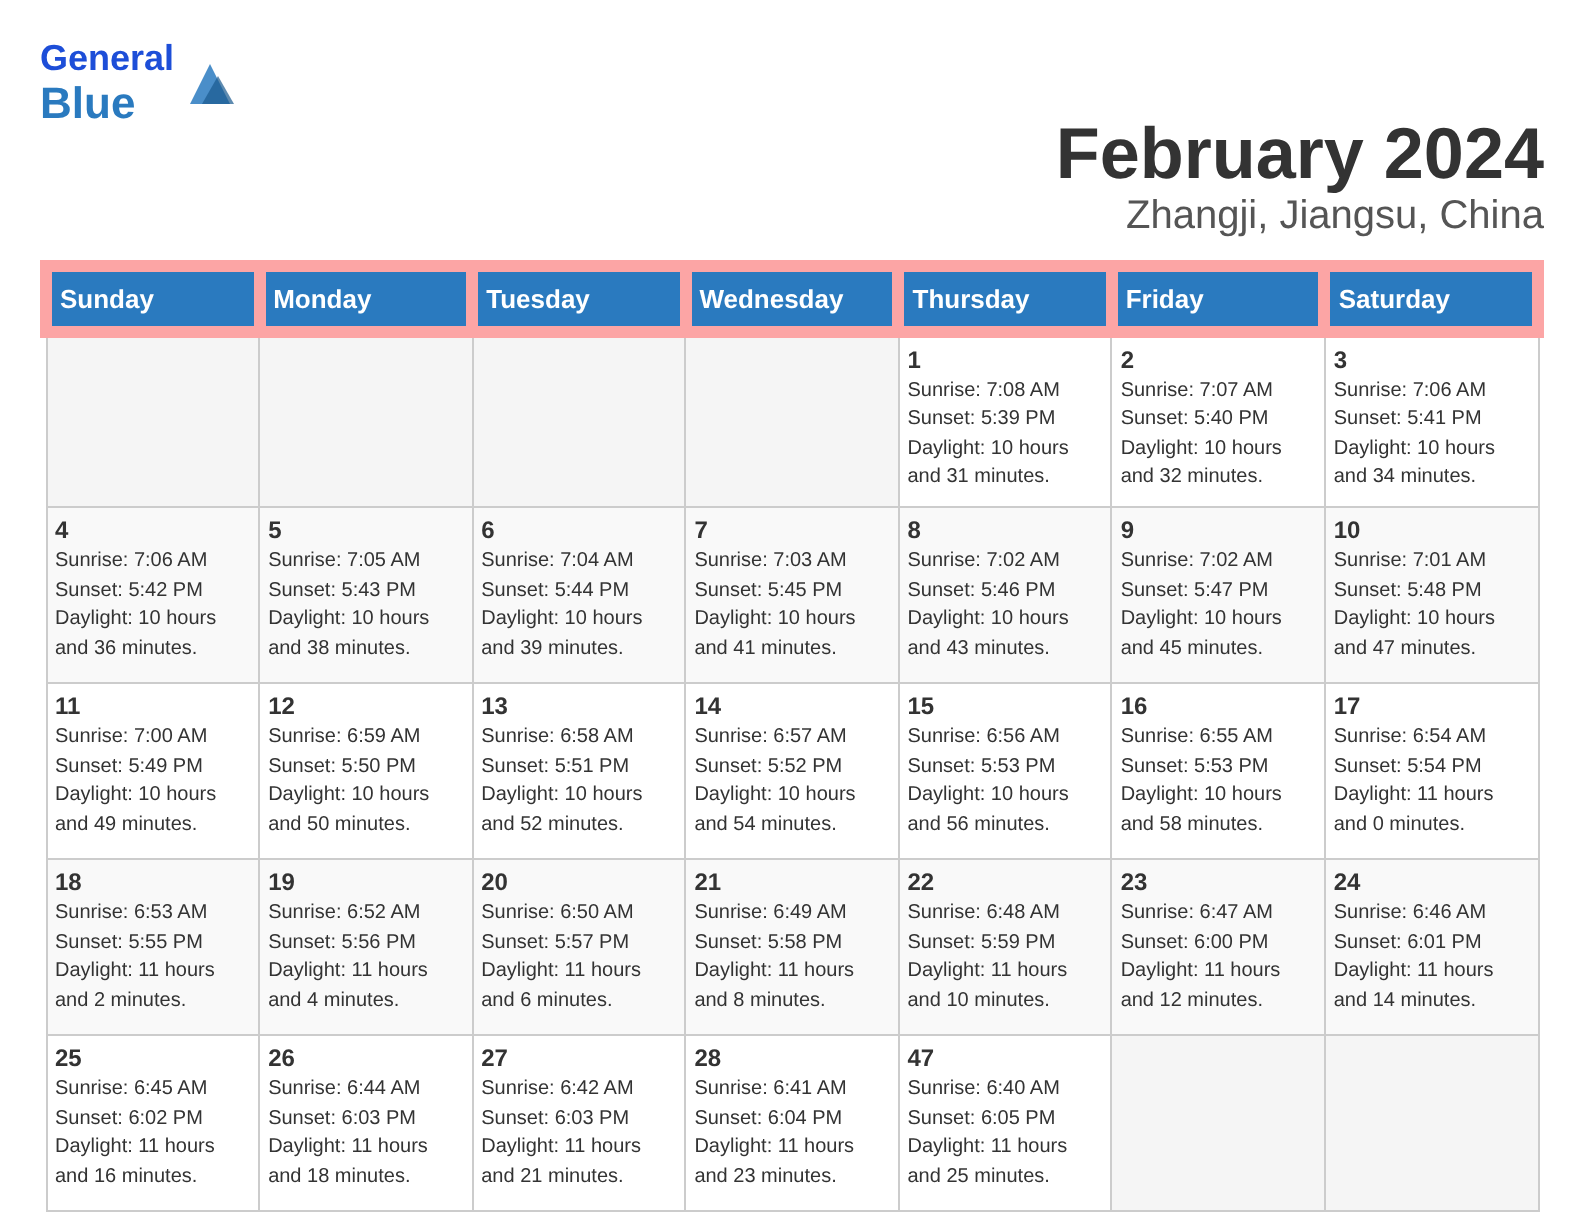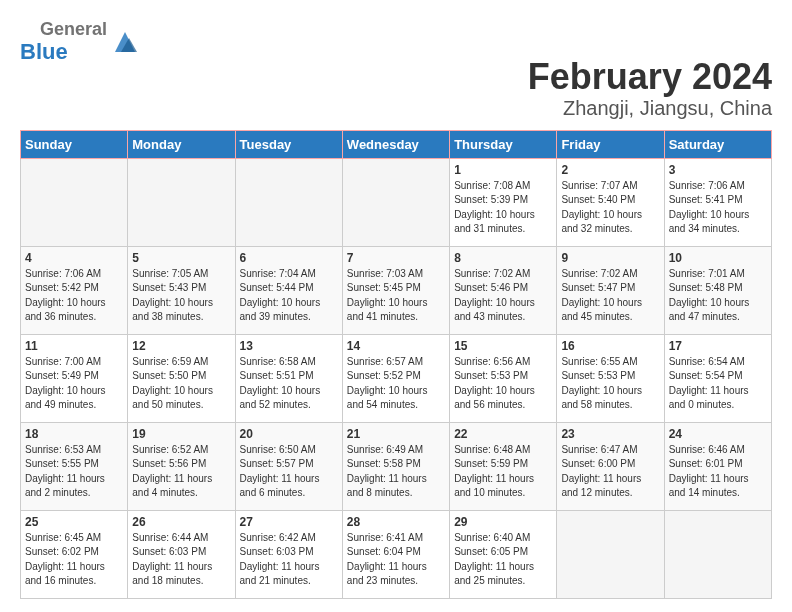--- a/index.html
+++ b/index.html
@@ -21,22 +21,21 @@
       align-items: center;
     }
     .logo-text {
       display: flex;
       flex-direction: column;
       line-height: 1.1;
     }
     .logo-general {
       font-size: 18px;
       font-weight: bold;
-      color: #737373;
-      margin-left: 20px;
+      color: #1d4ed8;
     }
     .logo-blue {
       font-size: 22px;
       font-weight: bold;
       color: #2a7abf;
     }
     .logo-icon {
       width: 28px;
       height: 28px;
       margin-left: 4px;
@@ -60,21 +59,21 @@
       border-collapse: collapse;
       table-layout: fixed;
     }
     thead tr th {
       background-color: #2a7abf;
       color: #fff;
       font-size: 13px;
       font-weight: bold;
       padding: 6px 4px;
       text-align: left;
-      border: 1px solid #fca5a5;
+      border: 6px solid #fca5a5;
     }
     tbody tr td {
       border: 1px solid #ccc;
       vertical-align: top;
       padding: 4px 4px 6px 4px;
       height: 88px;
       font-size: 10.5px;
       color: #333;
       background: #fff;
     }
@@ -248,20 +247,20 @@
         </td>
         <td>
           <span class="day-num">27</span>
           <div class="cell-content">Sunrise: 6:42 AM<br>Sunset: 6:03 PM<br>Daylight: 11 hours and 21 minutes.</div>
         </td>
         <td>
           <span class="day-num">28</span>
           <div class="cell-content">Sunrise: 6:41 AM<br>Sunset: 6:04 PM<br>Daylight: 11 hours and 23 minutes.</div>
         </td>
         <td>
-          <span class="day-num">29</span>
+          <span class="day-num">47</span>
           <div class="cell-content">Sunrise: 6:40 AM<br>Sunset: 6:05 PM<br>Daylight: 11 hours and 25 minutes.</div>
         </td>
         <td class="empty-cell"></td>
         <td class="empty-cell"></td>
       </tr>
     </tbody>
 </table>
 
 </body></html>

